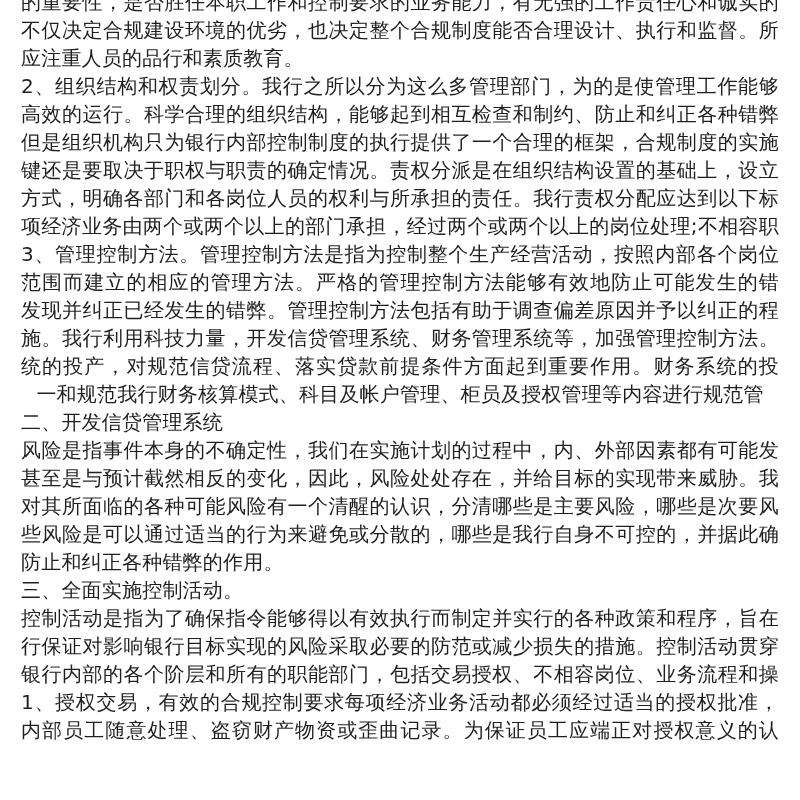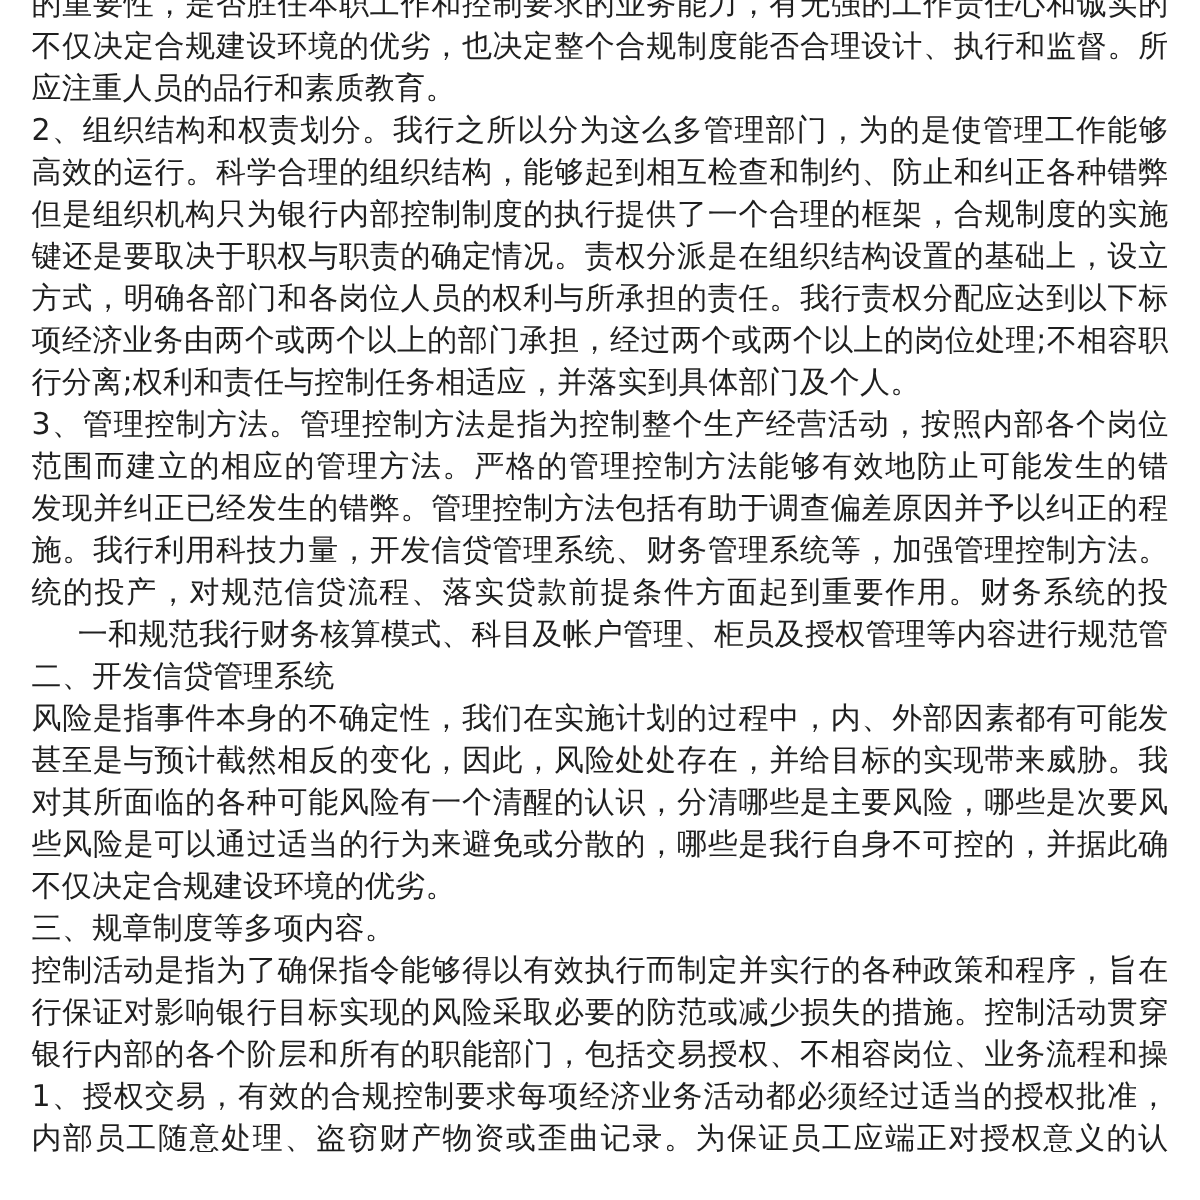--- a/index.html
+++ b/index.html
@@ -26,51 +26,50 @@
     font-size: 20px;
     line-height: 28px;
     height: 28px;
     overflow: hidden;
     letter-spacing: 0.2px;
     text-align: justify;
     text-align-last: justify;
     text-justify: inter-character;
   }
   .line.end {
-    text-align: right;
+    text-align: center;
     text-align-last: left;
   }
 </style>
 </head>
 <body>
 
 <div class="page">
   <div class="text-block" id="text-block">
       <div class="line">的重要性，是否胜任本职工作和控制要求的业务能力，有无强的工作责任心和诚实的态度，</div>
       <div class="line">不仅决定合规建设环境的优劣，也决定整个合规制度能否合理设计、执行和监督。所以我行</div>
       <div class="line end">应注重人员的品行和素质教育。</div>
       <div class="line">2、组织结构和权责划分。我行之所以分为这么多管理部门，为的是使管理工作能够有效、</div>
       <div class="line">高效的运行。科学合理的组织结构，能够起到相互检查和制约、防止和纠正各种错弊的作用。</div>
       <div class="line">但是组织机构只为银行内部控制制度的执行提供了一个合理的框架，合规制度的实施成效关</div>
       <div class="line">键还是要取决于职权与职责的确定情况。责权分派是在组织结构设置的基础上，设立授权的</div>
       <div class="line">方式，明确各部门和各岗位人员的权利与所承担的责任。我行责权分配应达到以下标准：每</div>
       <div class="line">项经济业务由两个或两个以上的部门承担，经过两个或两个以上的岗位处理;不相容职务进</div>
-      <div class="line end">行分离;权利和责任与控制任务相适应，并落实到具体部门及个人。</div>
       <div class="line">3、管理控制方法。管理控制方法是指为控制整个生产经营活动，按照内部各个岗位的职责</div>
       <div class="line">范围而建立的相应的管理方法。严格的管理控制方法能够有效地防止可能发生的错弊，或是</div>
       <div class="line">发现并纠正已经发生的错弊。管理控制方法包括有助于调查偏差原因并予以纠正的程序或措</div>
       <div class="line">施。我行利用科技力量，开发信贷管理系统、财务管理系统等，加强管理控制方法。信贷系</div>
       <div class="line">统的投产，对规范信贷流程、落实贷款前提条件方面起到重要作用。财务系统的投产，对统</div>
       <div class="line end">一和规范我行财务核算模式、科目及帐户管理、柜员及授权管理等内容进行规范管理。</div>
       <div class="line end">二、开发信贷管理系统</div>
       <div class="line">风险是指事件本身的不确定性，我们在实施计划的过程中，内、外部因素都有可能发生变化，</div>
       <div class="line">甚至是与预计截然相反的变化，因此，风险处处存在，并给目标的实现带来威胁。我们必须</div>
       <div class="line">对其所面临的各种可能风险有一个清醒的认识，分清哪些是主要风险，哪些是次要风险，哪</div>
       <div class="line">些风险是可以通过适当的行为来避免或分散的，哪些是我行自身不可控的，并据此确定监控</div>
-      <div class="line end">不仅决定合规建设环境的优劣。</div>
-      <div class="line end">三、规章制度等多项内容。</div>
+      <div class="line end">防止和纠正各种错弊的作用。</div>
+      <div class="line end">三、全面实施控制活动。</div>
       <div class="line">控制活动是指为了确保指令能够得以有效执行而制定并实行的各种政策和程序，旨在帮助我</div>
       <div class="line">行保证对影响银行目标实现的风险采取必要的防范或减少损失的措施。控制活动贯穿于整个</div>
       <div class="line">银行内部的各个阶层和所有的职能部门，包括交易授权、不相容岗位、业务流程和操作规范、</div>
       <div class="line">1、授权交易，有效的合规控制要求每项经济业务活动都必须经过适当的授权批准，以防止</div>
       <div class="line">内部员工随意处理、盗窃财产物资或歪曲记录。为保证员工应端正对授权意义的认识，不得</div>
     </div>
 </div>
 
 </body></html>

